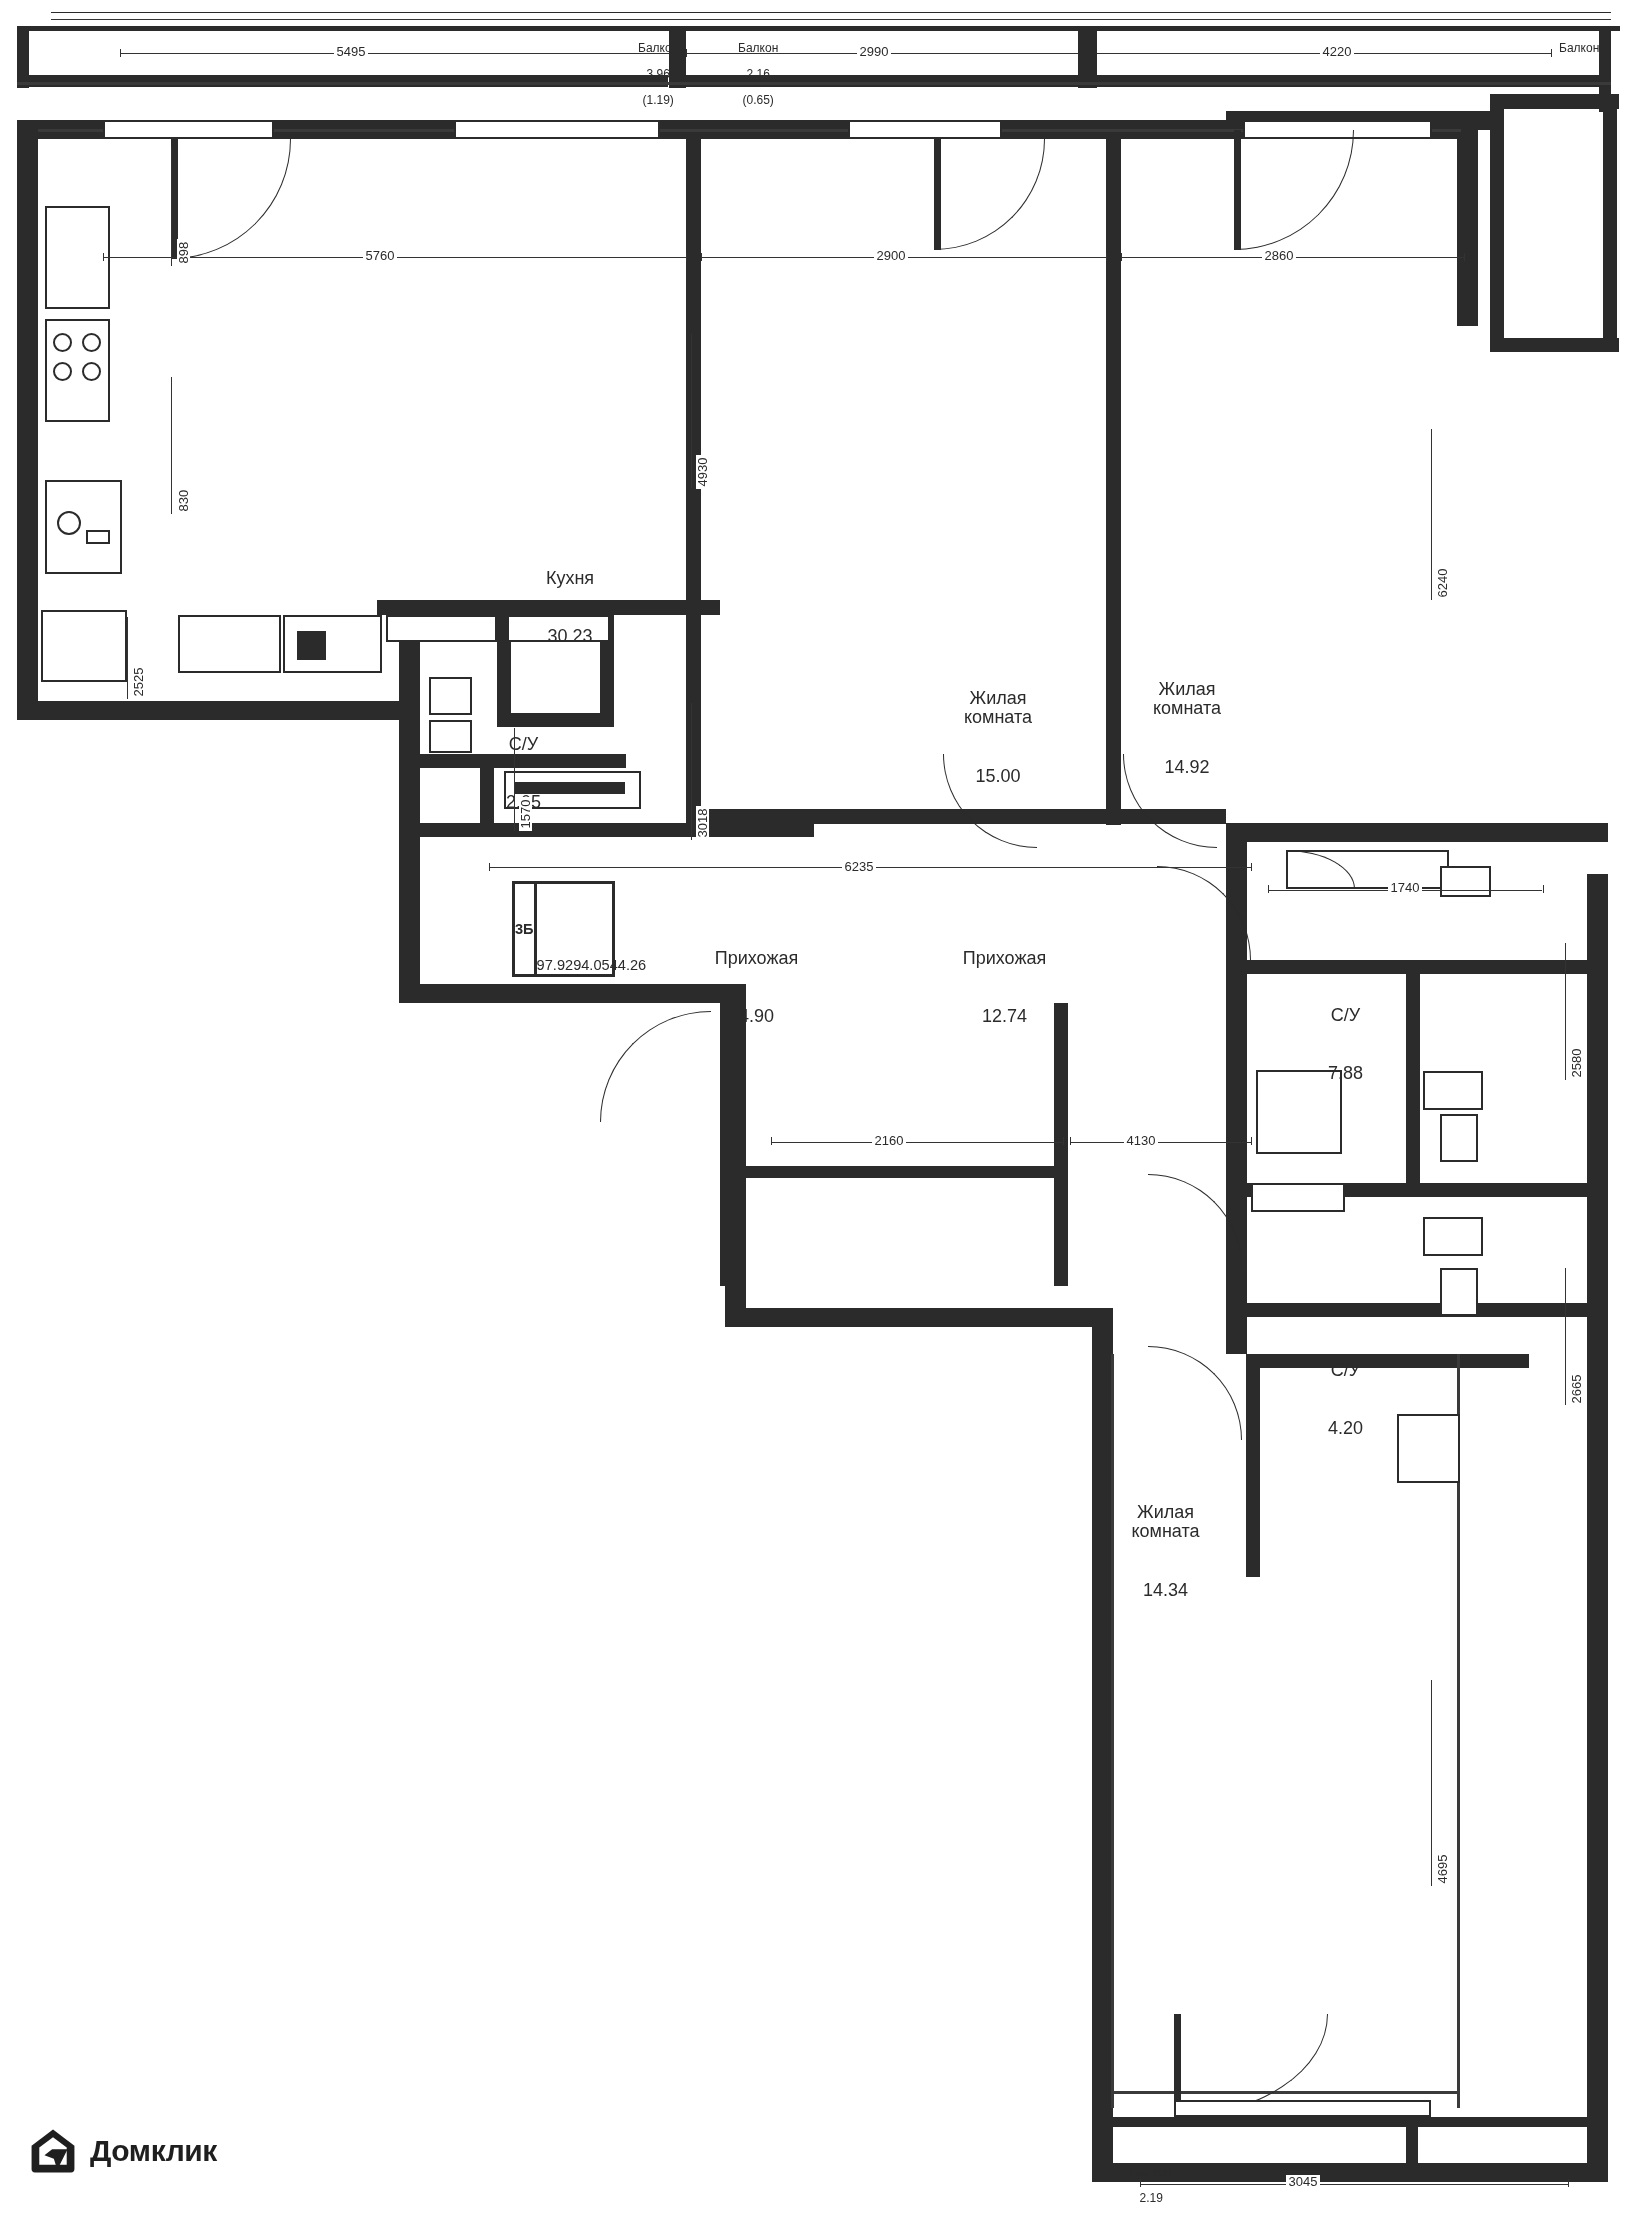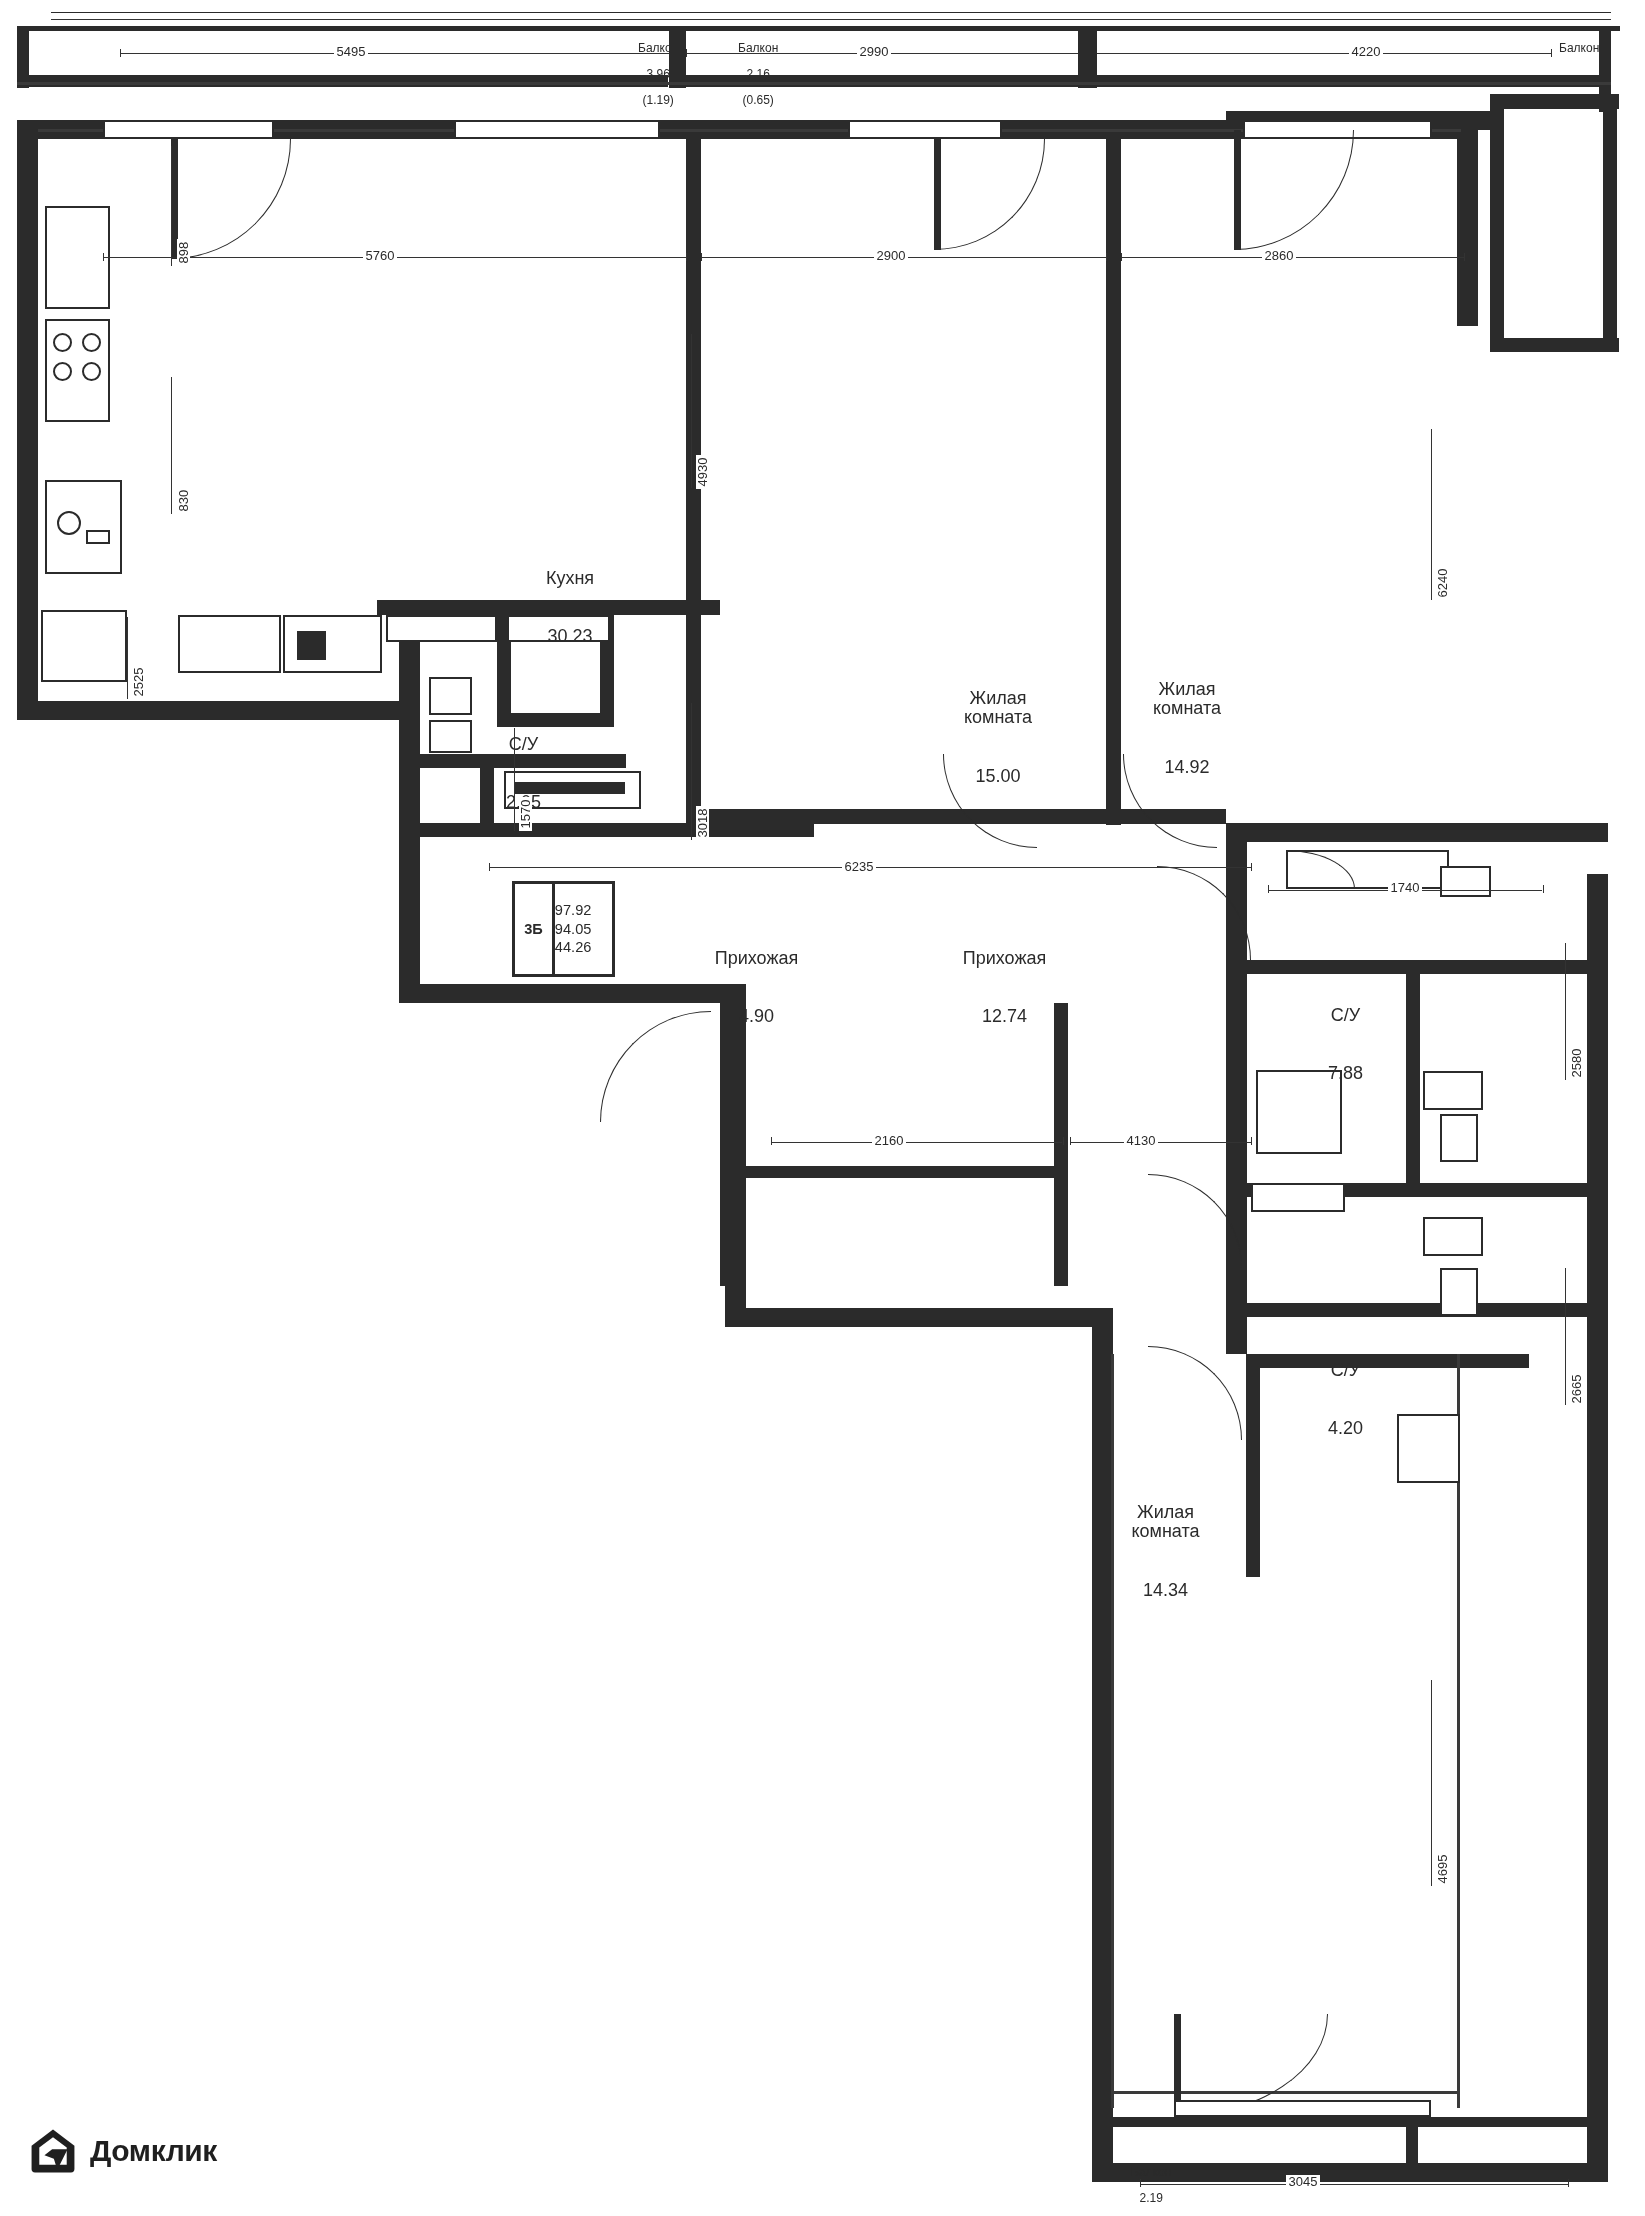--- a/index.html
+++ b/index.html
@@ -35,21 +35,21 @@
            padding:0 2.6px;line-height:1;}
   .dim-txt-v{position:absolute;font-size:13px;color:#2b2b2b;background:#fff;
              padding:0 2.6px;line-height:1;transform-origin:0 0;transform:rotate(-90deg);}
   .tick{position:absolute;width:0.9px;height:7.7px;background:#333;}
 
   
   #info-table{position:absolute;left:512px;top:881px;width:103px;height:96px;
               border:3.4px solid #2b2b2b;background:#fff;box-sizing:border-box;display:flex;}
   #info-table .col-l{width:38%;border-right:3.4px solid #2b2b2b;display:flex;align-items:center;
                      justify-content:center;font-size:14.6px;color:#2b2b2b;font-weight:bold;}
-  #info-table .col-r{flex:1;display:flex;flex-direction:column;align-items:flex-start;
+  #info-table .col-r{flex:1;display:flex;flex-direction:row;align-items:flex-end;
                      justify-content:center;font-size:14.6px;color:#2b2b2b;line-height:1.26;}
 
   
   #logo{position:absolute;left:29px;top:2127px;display:flex;align-items:center;gap:13px;}
   #logo .mark{width:48px;height:48px;position:relative;}
   #logo .word{font-size:30px;font-weight:bold;color:#1f1f1f;letter-spacing:-0.4px;}
 </style>
 </head>
 <body>
 
@@ -64,21 +64,21 @@
   <div class="dim-txt" style="left:334px;top:45px;">5495</div>
 
   <div class="dim" style="left:686px;top:53px;width:394px;"></div>
   <div class="tick" style="left:686px;top:49px;"></div>
   <div class="tick" style="left:1080px;top:49px;"></div>
   <div class="dim-txt" style="left:857px;top:45px;">2990</div>
 
   <div class="dim" style="left:1088px;top:53px;width:463px;"></div>
   <div class="tick" style="left:1088px;top:49px;"></div>
   <div class="tick" style="left:1551px;top:49px;"></div>
-  <div class="dim-txt" style="left:1320px;top:45px;margin-left:29px;">4220</div>
+  <div class="dim-txt" style="left:1320px;top:45px;">4220</div>
 
   <div class="lbl balc-lbl" style="left:613px;top:29px;width:77px;">
     <span>Балкон</span><br>
     <span>3.96</span><br>
     <span>(1.19)</span>
   </div>
   <div class="lbl balc-lbl" style="left:713px;top:29px;width:77px;">
     <span>Балкон</span><br>
     <span>2.16</span><br>
     <span>(0.65)</span>

